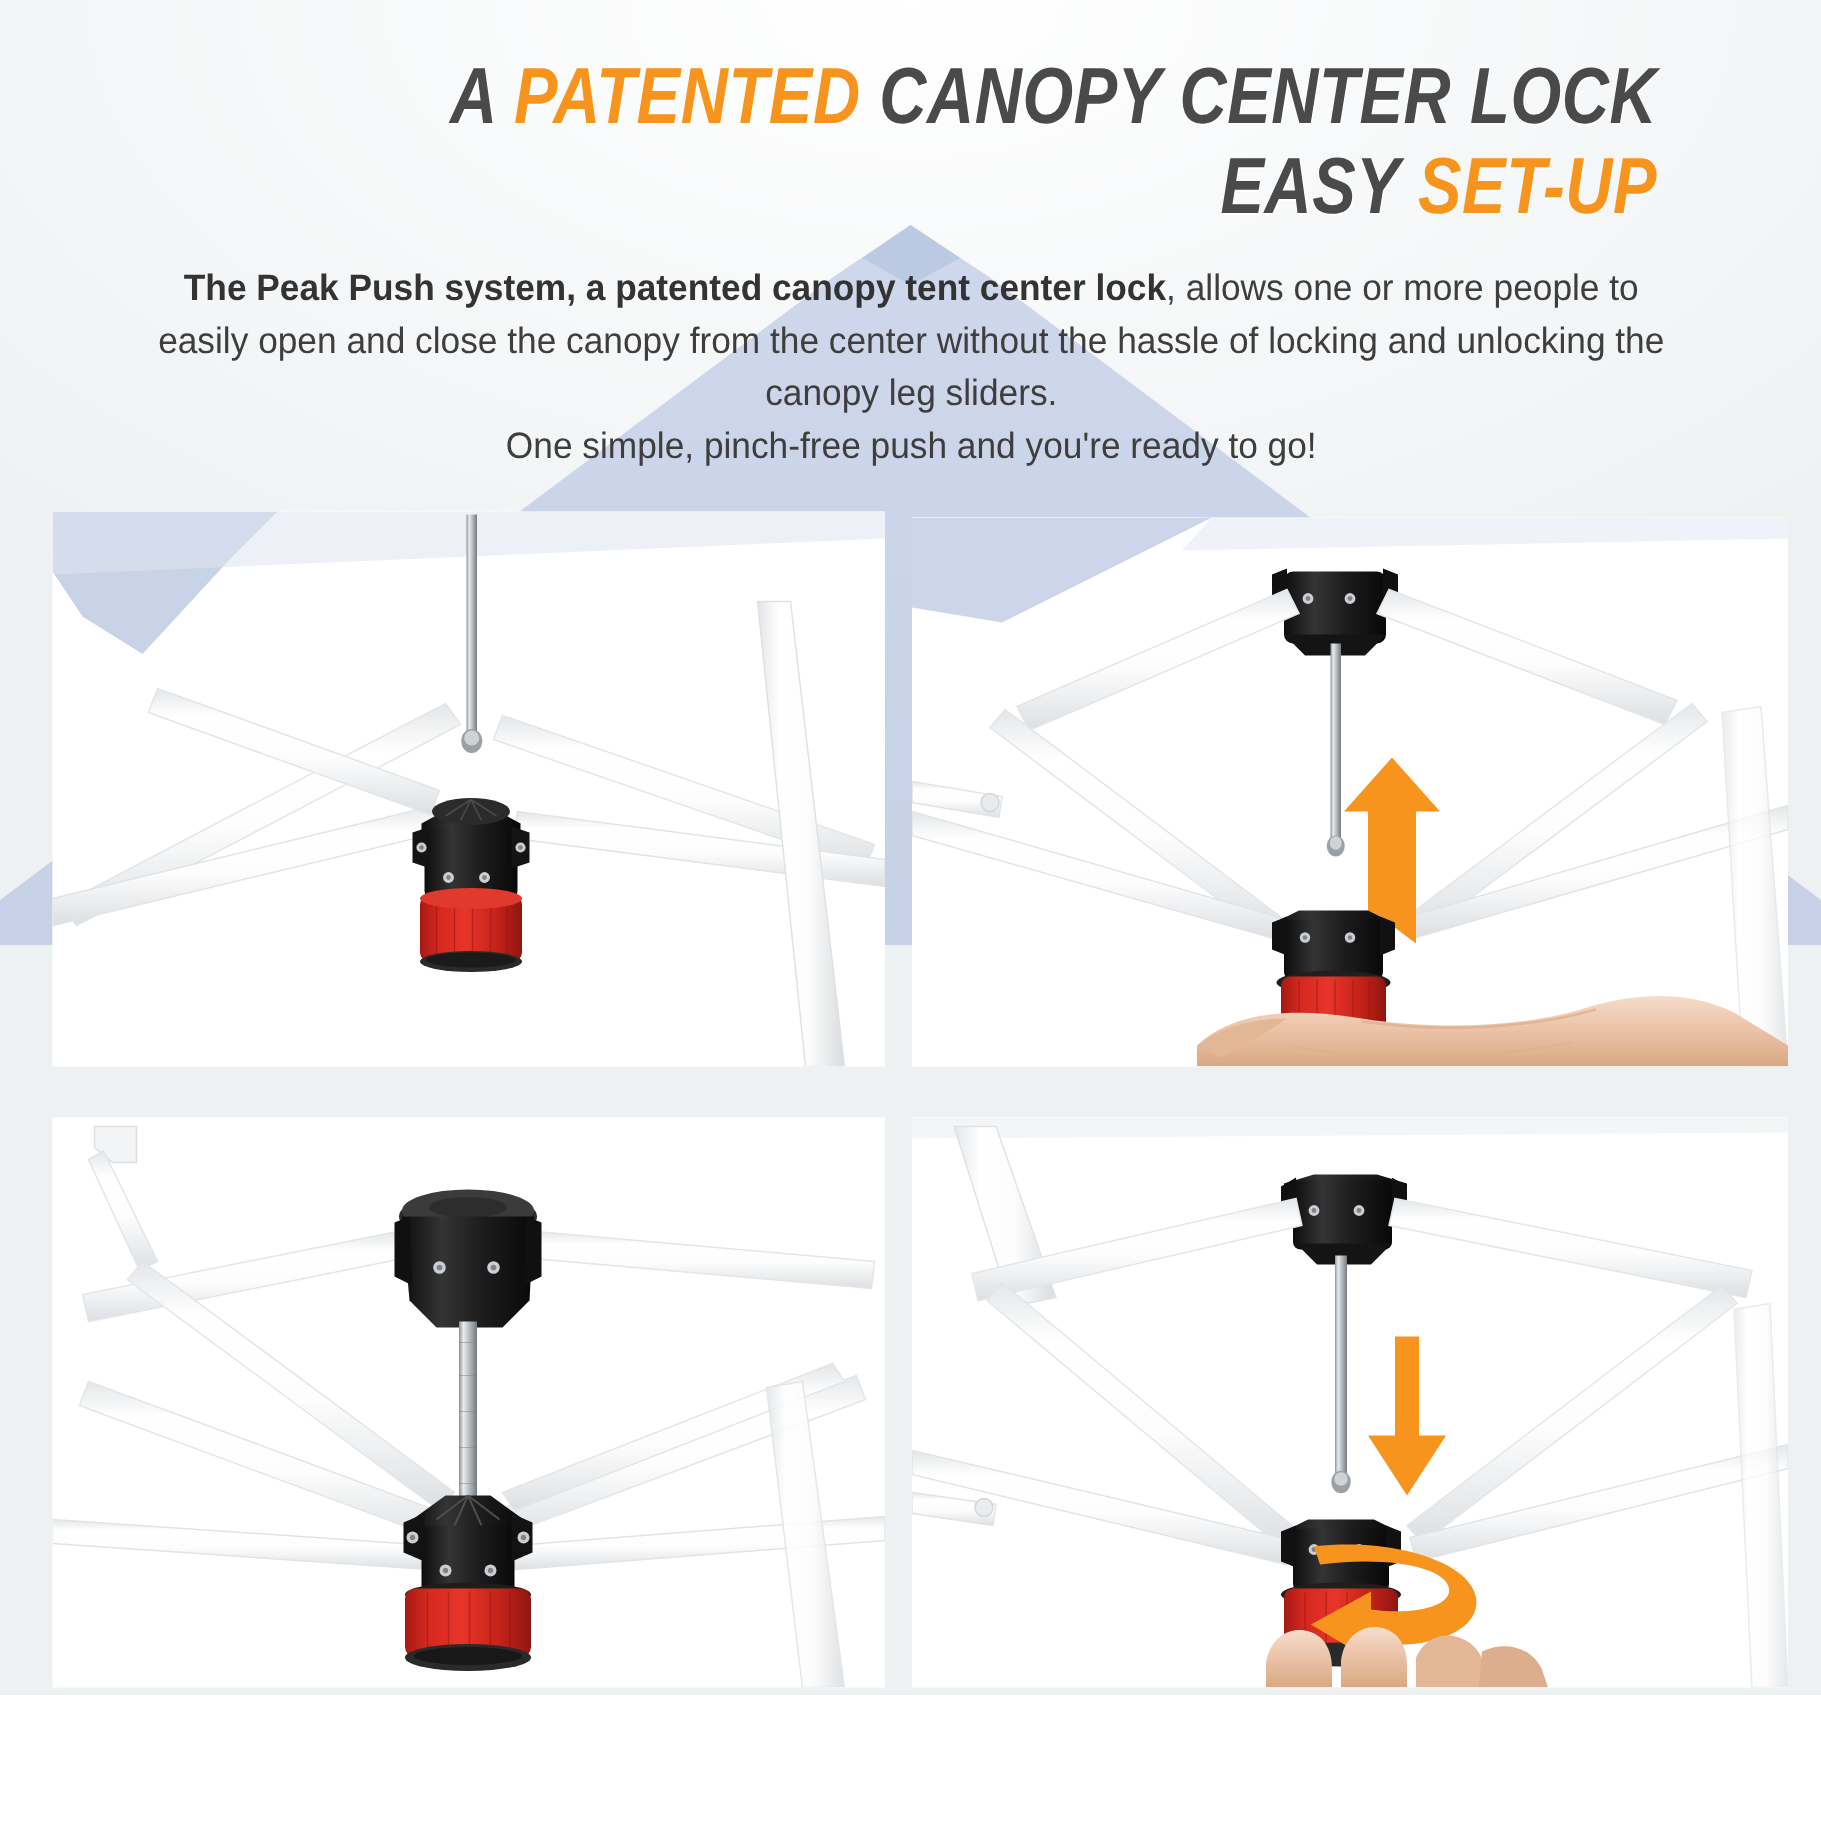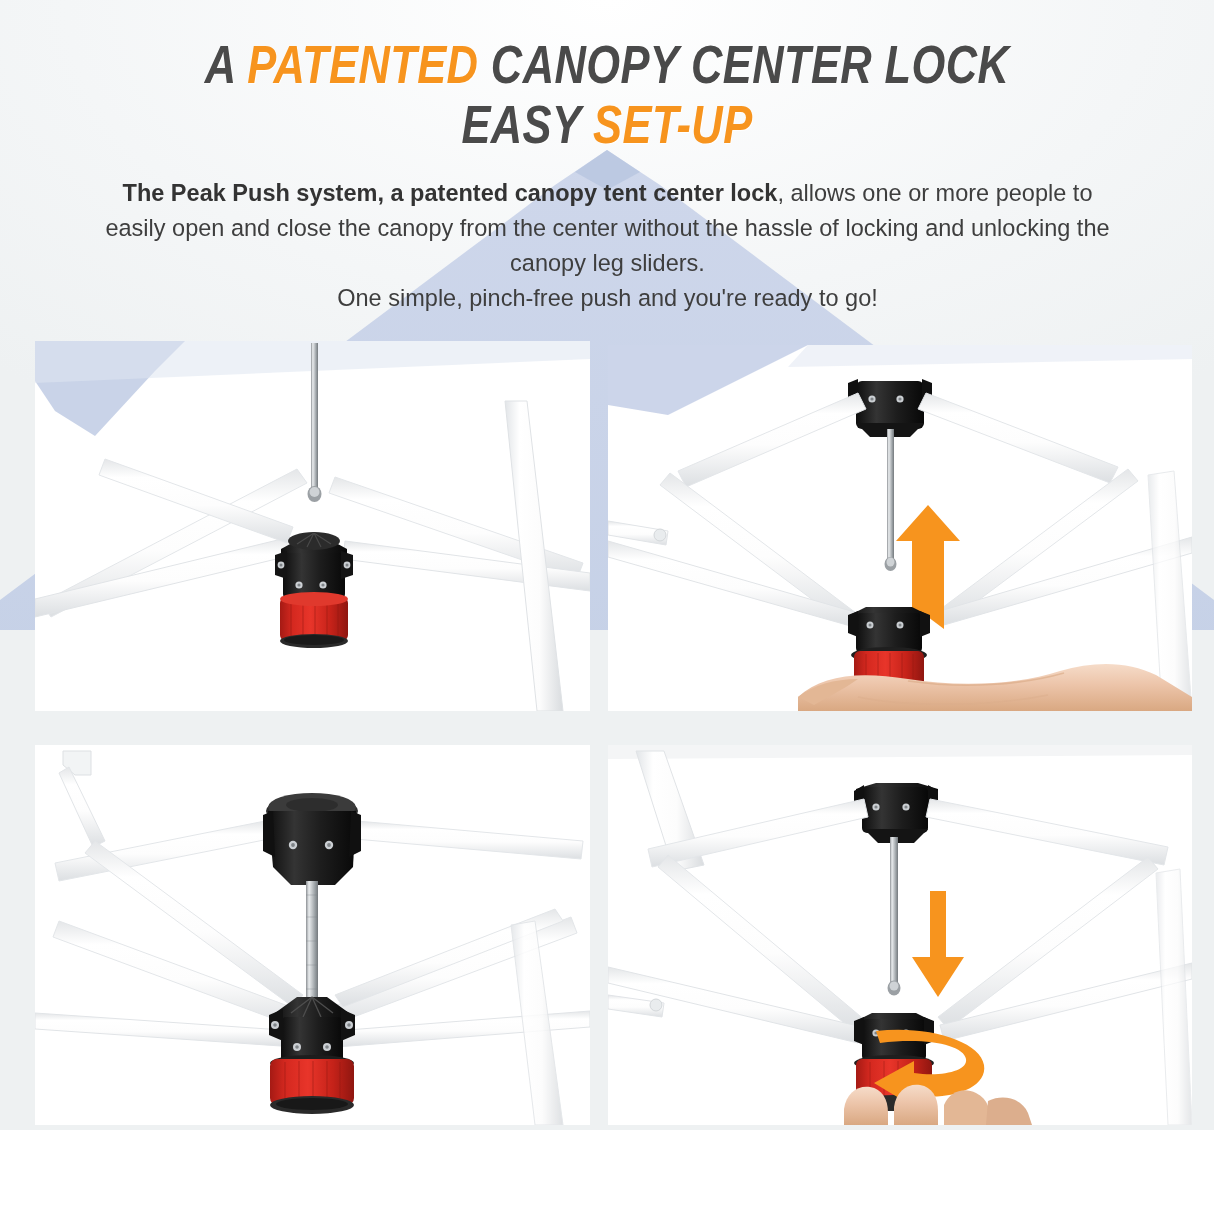--- a/index.html
+++ b/index.html
@@ -25,21 +25,21 @@
     left:0; top:130px;
     width:1214px; height:500px;
     pointer-events:none;
     z-index:0;
   }
 
   
   .header{
     position:relative; z-index:5;
     padding-top:38px;
-    text-align:center;
+    text-align:right;
   }
   .title-line{
     font-family:"Liberation Sans", sans-serif;
     font-weight:bold;
     font-style:italic;
     font-size:53px;
     letter-spacing:0.5px;
     line-height:1.0;
     color:#4a4a4a;
     white-space:nowrap;

